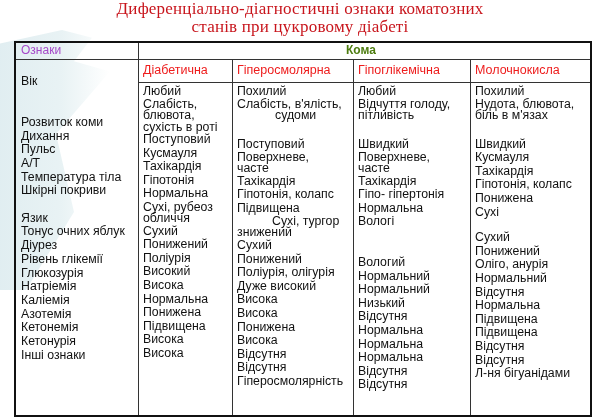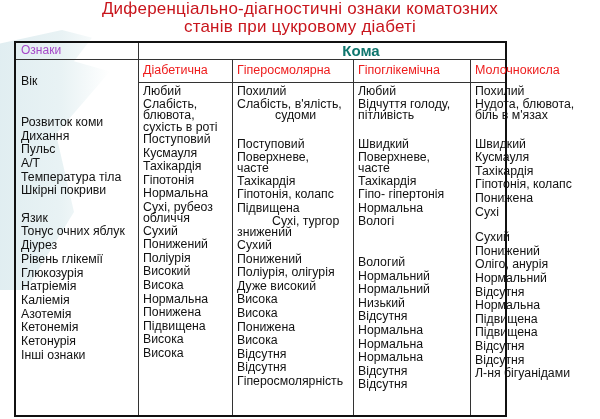--- a/index.html
+++ b/index.html
@@ -9,34 +9,34 @@
       font-family: "Liberation Sans", sans-serif;
     }
     .bg-stroke {
       position: absolute; left: -10px; top: 30px; width: 120px; height: 260px;
       background: linear-gradient(90deg, #dcebef 0%, #e6f1f3 60%, rgba(255,255,255,0) 100%);
       opacity: .9;
       clip-path: polygon(0 6%, 60% 0, 85% 3%, 70% 12%, 100% 16%, 55% 40%, 70% 70%, 30% 100%, 0 100%);
     }
     .title {
       position: absolute; left: 0; top: 0; width: 600px; text-align: center;
-      color: #c8151c; font-family: Liberation Sans, sans-serif;
+      color: #c8151c; font-family: Liberation Serif, serif;
       font-size: 17px; line-height: 18px; letter-spacing: .2px;
     }
     .title div { white-space: nowrap; }
     .tbl {
-      position: absolute; left: 14px; top: 41px; width: 493px; height: 376px;
+      position: absolute; left: 14px; top: 41px; width: 578px; height: 376px;
       border: 2px solid #111; box-sizing: border-box;
     }
     .vline { position: absolute; top: 0; bottom: 0; width: 1px; background: #333; }
     .hline { position: absolute; height: 1px; background: #333; }
     .cell { position: absolute; font-size: 12px; color: #111; line-height: 13.6px; }
     .red { color: #ee1c1c; font-size: 12.5px; }
     .ozn { color: #a64ac9; font-size: 12px; }
-    .koma { color: #0f766e; font-weight: bold; font-size: 15px; }
+    .koma { color: #4d7c0f; font-weight: bold; font-size: 12px; }
     .ln { white-space: nowrap; }
     .gap { height: 13.6px; }
   </style>
 </head>
 <body>
 
 <div class="bg-stroke"></div>
 
 <div class="title">
   <div>Диференціально-діагностичні ознаки коматозних</div>

